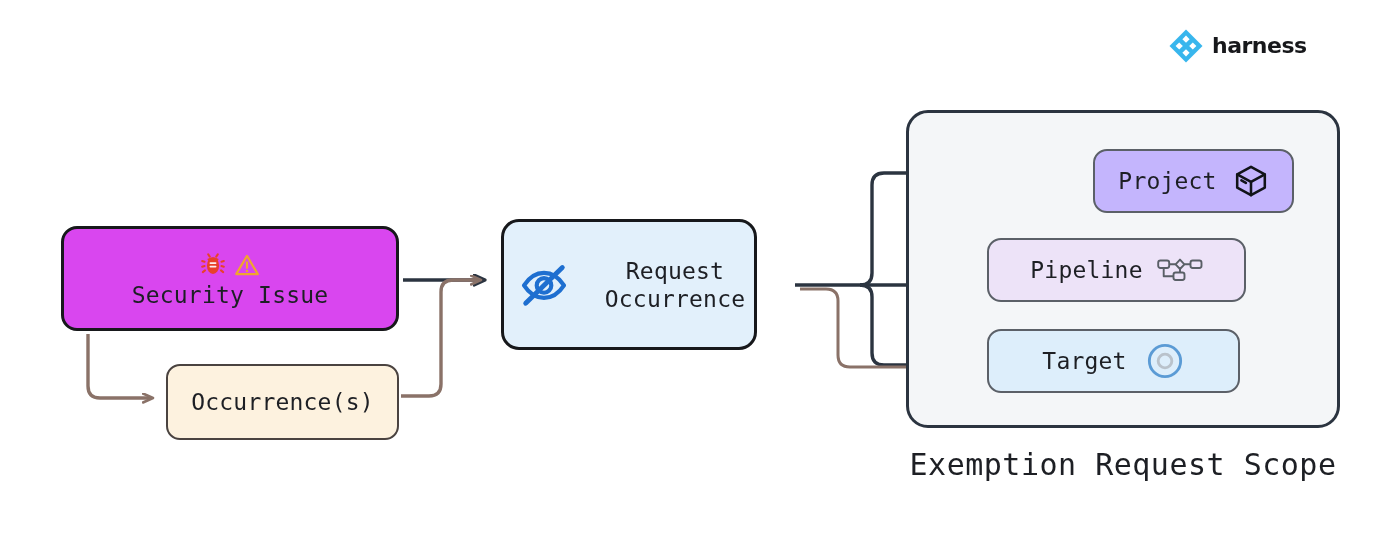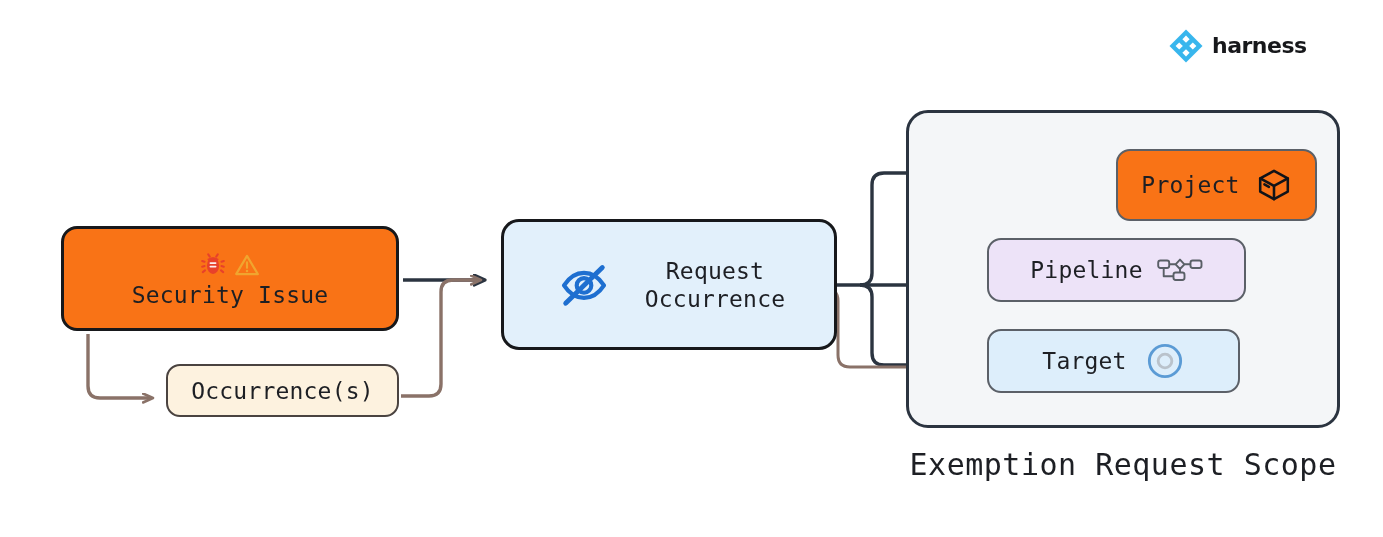--- a/index.html
+++ b/index.html
@@ -55,42 +55,42 @@
     font-family: "DejaVu Sans Mono", "Liberation Mono", monospace;
     font-size: 23px;
     color: #1d1f24;
     white-space: nowrap;
     letter-spacing: 0.2px;
   }
 
   
   #security-issue {
     left: 61px; top: 226px; width: 338px; height: 105px;
-    background: #f97316;
+    background: #d946ef;
     border: 3.5px solid #17181b;
     border-radius: 16px;
     flex-direction: column;
     gap: 4px;
   }
   #security-issue .icon-row {
     display: flex; align-items: center; gap: 8px;
     margin-top: 2px;
   }
 
   
   #occurrences {
-    left: 166px; top: 364px; width: 233px; height: 53px;
+    left: 166px; top: 364px; width: 233px; height: 76px;
     background: #FDF2DF;
     border: 2.5px solid #4a4340;
     border-radius: 14px;
   }
 
   
   #request-exemption {
-    left: 501px; top: 219px; width: 336px; height: 131px;
+    left: 501px; top: 219px; width: 256px; height: 131px;
     background: #E2F0FB;
     border: 3.5px solid #17181b;
     border-radius: 18px;
     gap: 36px;
     padding-left: 6px;
   }
   #request-exemption .re-text {
     display: flex; flex-direction: column;
     align-items: center; gap: 2px;
   }
@@ -110,22 +110,22 @@
     left: 906px; top: 447px; width: 434px;
     text-align: center;
     font-family: "DejaVu Sans Mono", "Liberation Mono", monospace;
     font-size: 30px;
     color: #1d1f24;
     letter-spacing: 0.5px;
   }
 
   
   #node-project {
-    left: 1116px; top: 149px; width: 201px; height: 72px;
-    background: #f97316;
+    left: 1093px; top: 149px; width: 201px; height: 64px;
+    background: #c4b5fd;
     border: 2px solid #5b6068;
     gap: 16px;
   }
   #node-pipeline {
     left: 987px; top: 238px; width: 259px; height: 64px;
     background: #EDE3F8;
     border: 2px solid #5b6068;
     gap: 14px;
   }
   #node-target {

